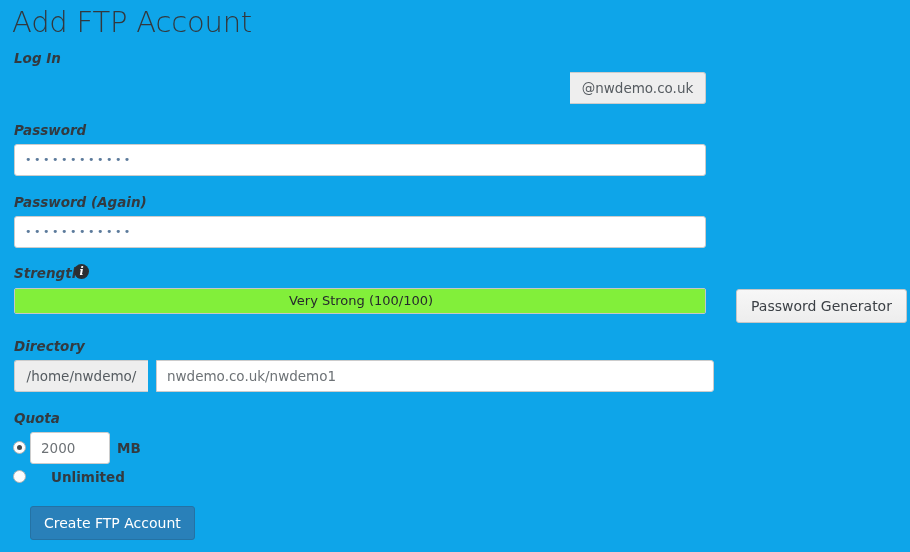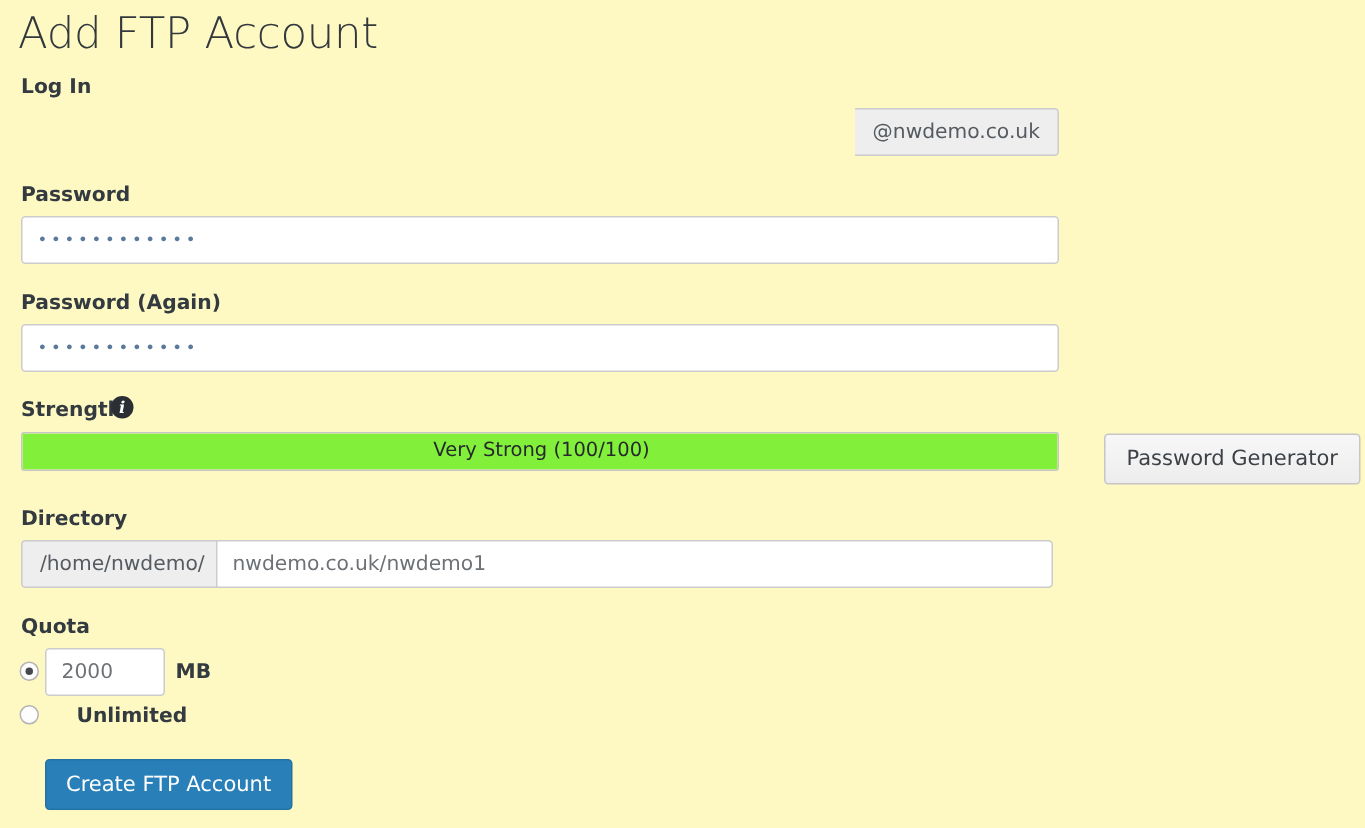--- a/index.html
+++ b/index.html
@@ -9,21 +9,21 @@
     width: 910px;
     height: 552px;
     overflow: hidden;
     background: #f9f9f9;
     font-family: "DejaVu Sans", "Liberation Sans", sans-serif;
   }
   #page {
     position: relative;
     width: 910px;
     height: 552px;
-    background: #fef9c3;
+    background: #0ea5e9;
   }
 
   
   .page-title {
     position: absolute;
     left: 12px;
     top: 2px;
     font-size: 29px;
     font-weight: 300;
     color: #33383d;
@@ -34,20 +34,21 @@
 
   
   .field-label {
     position: absolute;
     left: 14px;
     font-size: 13.5px;
     font-weight: bold;
     color: #333a40;
     line-height: 16px;
     white-space: nowrap;
+    font-style: italic;
   }
 
   
   .txt-input {
     position: absolute;
     height: 32px;
     background: #ffffff;
     border: 1px solid #ccc;
     border-radius: 3px;
     font-family: "DejaVu Sans", "Liberation Sans", sans-serif;
@@ -235,21 +236,21 @@
 
   <div class="strength-bar-wrap">
     <div class="strength-bar-fill" id="strength-fill" style="width: 100%; background: rgb(130, 239, 58);"></div>
     <div class="strength-bar-text">Very Strong (100/100)</div>
   </div>
 
   <button class="btn-default" style="left:736px; top:289px;">Password Generator</button>
 
   <div class="field-label" style="top:338px;">Directory</div>
   <div class="grp-addon addon-left" style="left:14px; top:360px; width:134px;">/home/nwdemo/</div>
-  <input class="txt-input grp-input-right" style="left: 144px; top: 360px; width: 558px;" value="nwdemo.co.uk/nwdemo1">
+  <input class="txt-input grp-input-right" style="left: 156px; top: 360px; width: 558px;" value="nwdemo.co.uk/nwdemo1">
 
   <div class="field-label" style="top:410px;">Quota</div>
 
   <div class="radio-dot checked" style="left:13px; top:441px;"></div>
   <input class="txt-input" style="left: 30px; top: 432px; width: 80px; text-align: left;" value="2000">
   <div class="unit-text" style="left:117px; top:440px;">MB</div>
 
   <div class="radio-dot" style="left:13px; top:470px;"></div>
   <div class="radio-text" style="left:31px; top:469px;margin-left:20px;">Unlimited</div>
 

